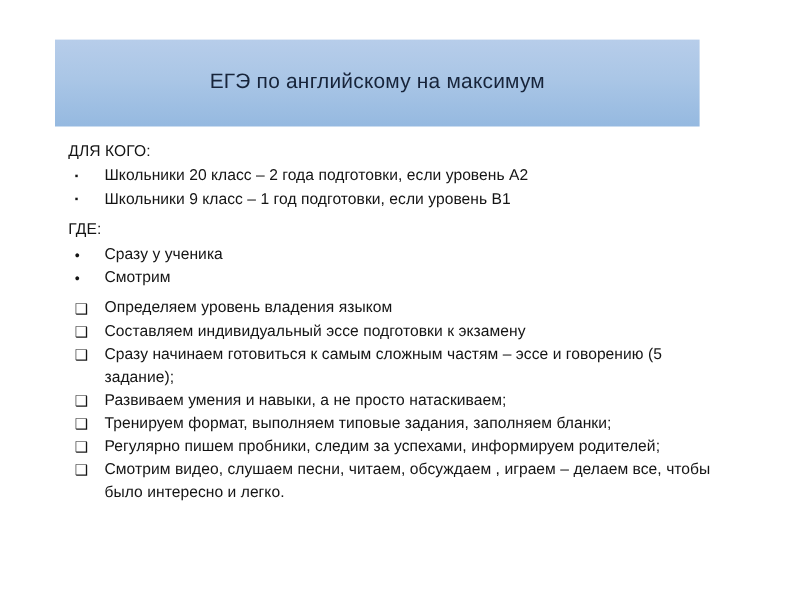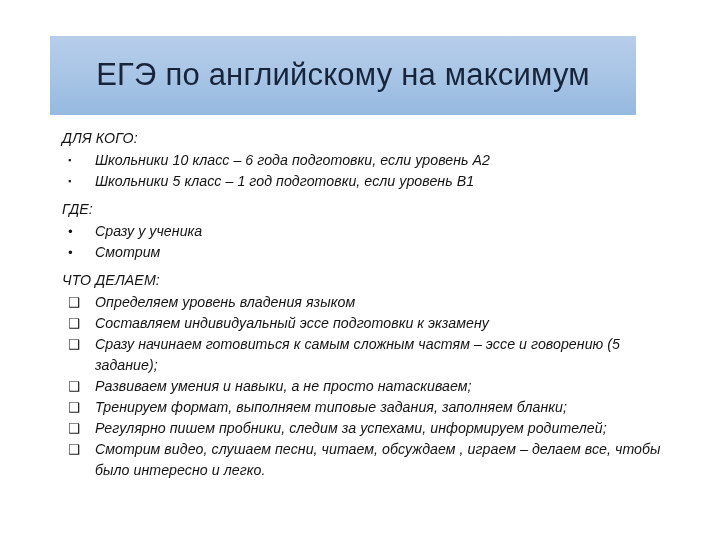--- a/index.html
+++ b/index.html
@@ -30,35 +30,34 @@
     top: 36px;
     width: 586px;
     height: 79px;
     background: linear-gradient(to bottom, #b7cdea 0%, #aac6e6 45%, #95b9e0 100%);
     display: flex;
     align-items: center;
     justify-content: center;
     box-sizing: border-box;
   }
   .title-text {
-    font-size: 31px;
+    font-size: 19px;
     line-height: 1.1;
     color: #17243a;
     letter-spacing: 0.2px;
     white-space: nowrap;
     text-align: center;
   }
 
   
   .content {
     position: absolute;
     left: 62px;
     top: 128px;
     width: 600px;
-    font-style: italic;
   }
 
   .section {
     margin: 0 0 0 0;
   }
   .section + .section {
     margin-top: 7px;
   }
 
   .section-heading {
@@ -136,43 +135,42 @@
     <div class="title-text">ЕГЭ по английскому на максимум</div>
   </div>
 
   <div class="content">
 
   <div class="section">
         <div class="section-heading">ДЛЯ КОГО:</div>
         <ul class="bullet-list">
           <li>
             <span class="bullet-glyph glyph-square">▪</span>
-            <span class="li-text">Школьники 10 класс – 6 года подготовки, если уровень А2</span>
+            <span class="li-text">Школьники 20 класс – 2 года подготовки, если уровень А2</span>
           </li>
           <li>
             <span class="bullet-glyph glyph-square">▪</span>
-            <span class="li-text">Школьники 5 класс – 1 год подготовки, если уровень В1</span>
+            <span class="li-text">Школьники 9 класс – 1 год подготовки, если уровень В1</span>
           </li>
         </ul>
       </div>
       <div class="section">
         <div class="section-heading">ГДЕ:</div>
         <ul class="bullet-list">
           <li>
             <span class="bullet-glyph glyph-disc">•</span>
             <span class="li-text">Сразу у ученика</span>
           </li>
           <li>
             <span class="bullet-glyph glyph-disc">•</span>
             <span class="li-text">Смотрим</span>
           </li>
         </ul>
       </div>
       <div class="section">
-        <div class="section-heading">ЧТО ДЕЛАЕМ:</div>
         <ul class="bullet-list">
           <li>
             <span class="bullet-glyph glyph-checkbox">❑</span>
             <span class="li-text">Определяем уровень владения языком</span>
           </li>
           <li>
             <span class="bullet-glyph glyph-checkbox">❑</span>
             <span class="li-text">Составляем индивидуальный эссе подготовки к экзамену</span>
           </li>
           <li>

